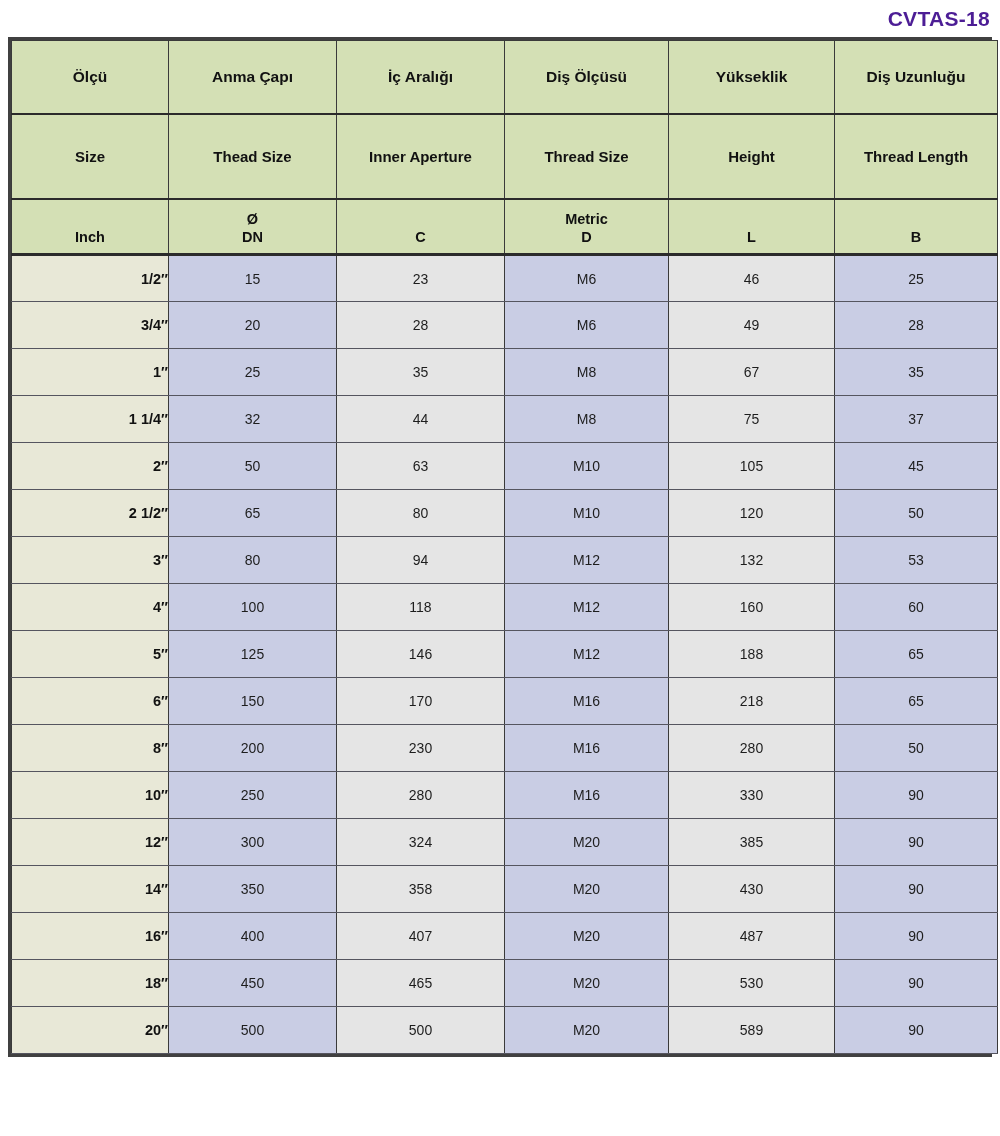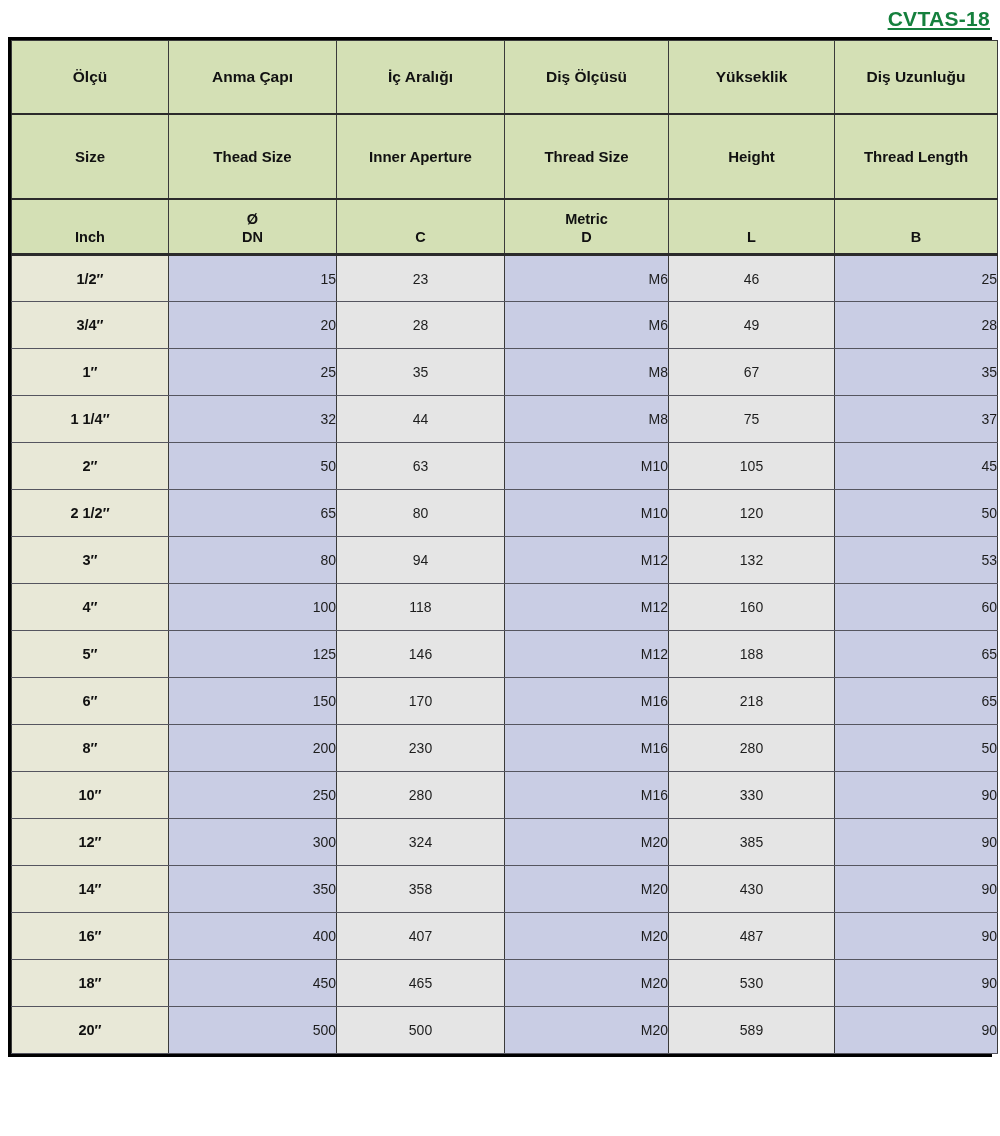--- a/index.html
+++ b/index.html
@@ -27,30 +27,29 @@
     height: 37px;
     padding-right: 10px;
     display: flex;
     align-items: center;
     justify-content: flex-end;
     box-sizing: border-box;
   }
   .doc-code {
     font-size: 21px;
     font-weight: bold;
-    color: #15803d;
+    color: #4c1d95;
     letter-spacing: 0.3px;
     line-height: 1;
-    text-decoration: underline;
   }
 
   
   .table-wrap {
     margin: 0 8px 0 8px;
-    border: 3px solid #000000;
+    border: 3px solid #404040;
     box-sizing: border-box;
   }
   table.spec {
     border-collapse: collapse;
     width: 100%;
     table-layout: fixed;
   }
   table.spec td {
     border: 1px solid #3a3a3a;
     text-align: center;
@@ -102,22 +101,23 @@
     color: #1d1d1d;
     font-weight: normal;
     border-top: 1px solid #55555f;
     border-bottom: 1px solid #55555f;
   }
   tr.data-tr td.size-cell {
     background: #e8e8d7;
     font-weight: bold;
     font-size: 14.5px;
     color: #111111;
-  }
-  tr.data-tr td.shade-a { background: #c9cde4; text-align: right; }
+    text-align: right;
+  }
+  tr.data-tr td.shade-a { background: #c9cde4; }
   tr.data-tr td.shade-b { background: #e5e5e5; }
 </style>
 </head>
 <body>
 
 <div class="page">
 
   <div class="title-bar">
     <div class="doc-code">CVTAS-18</div>
   </div>

